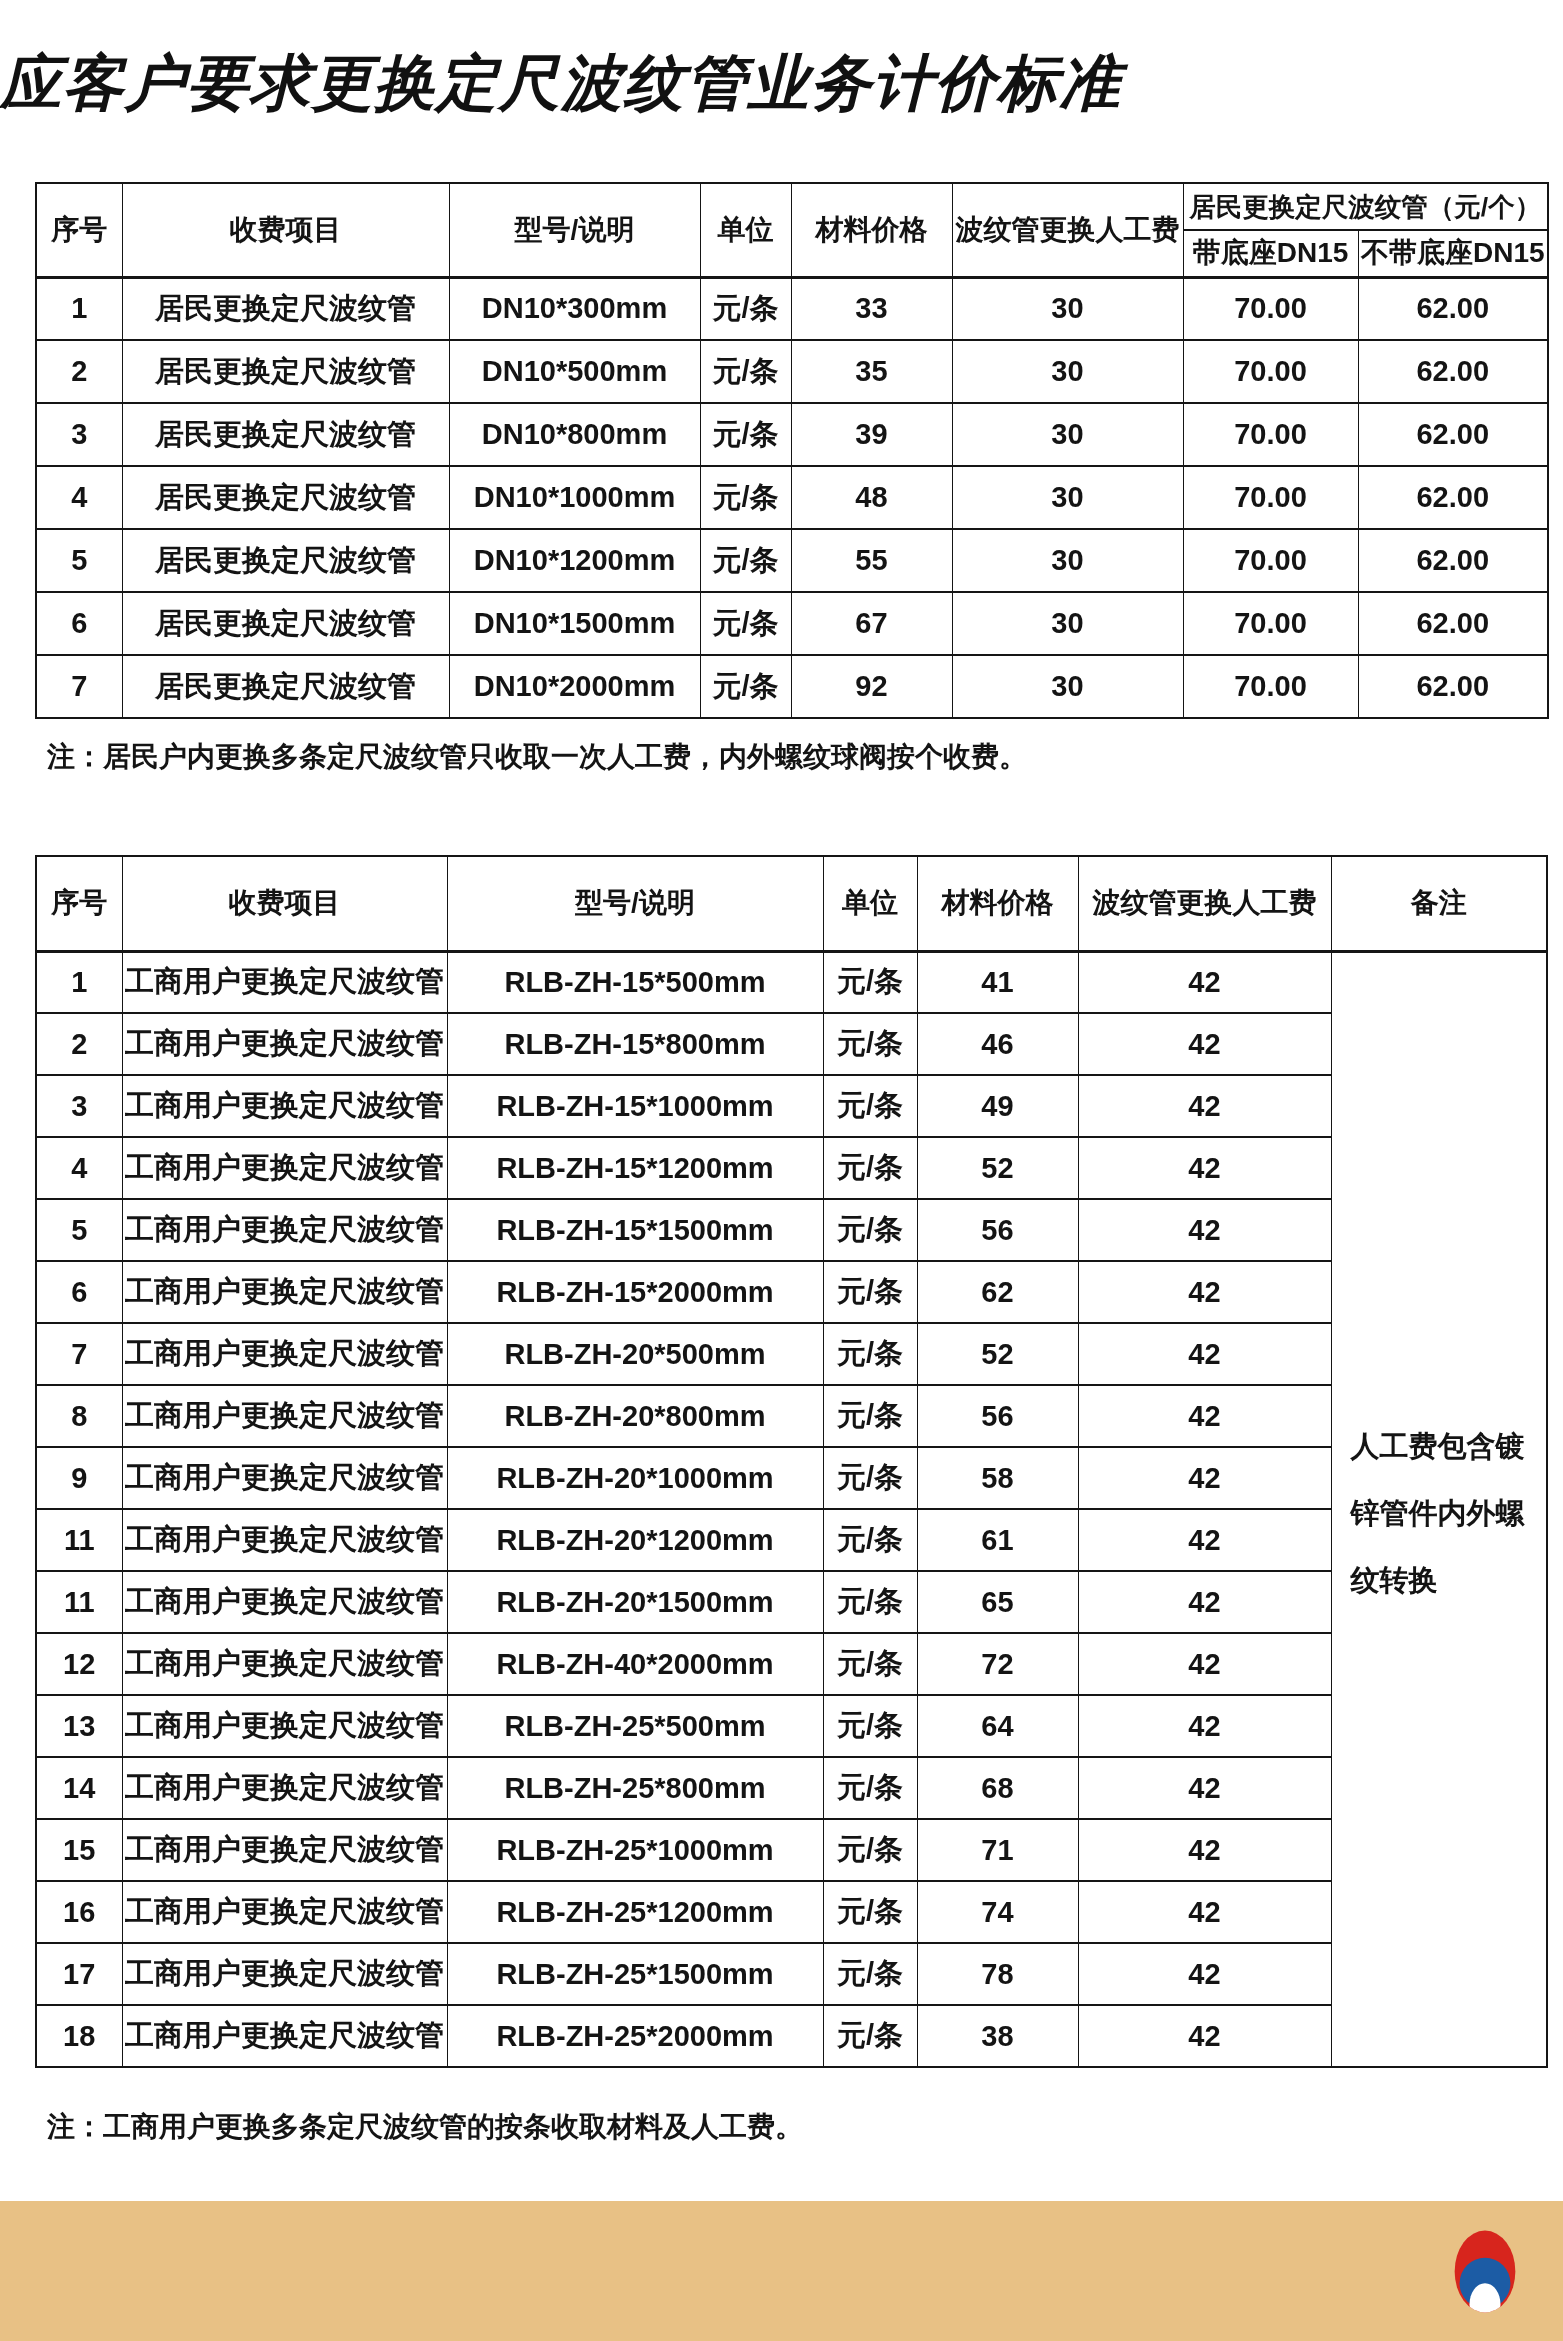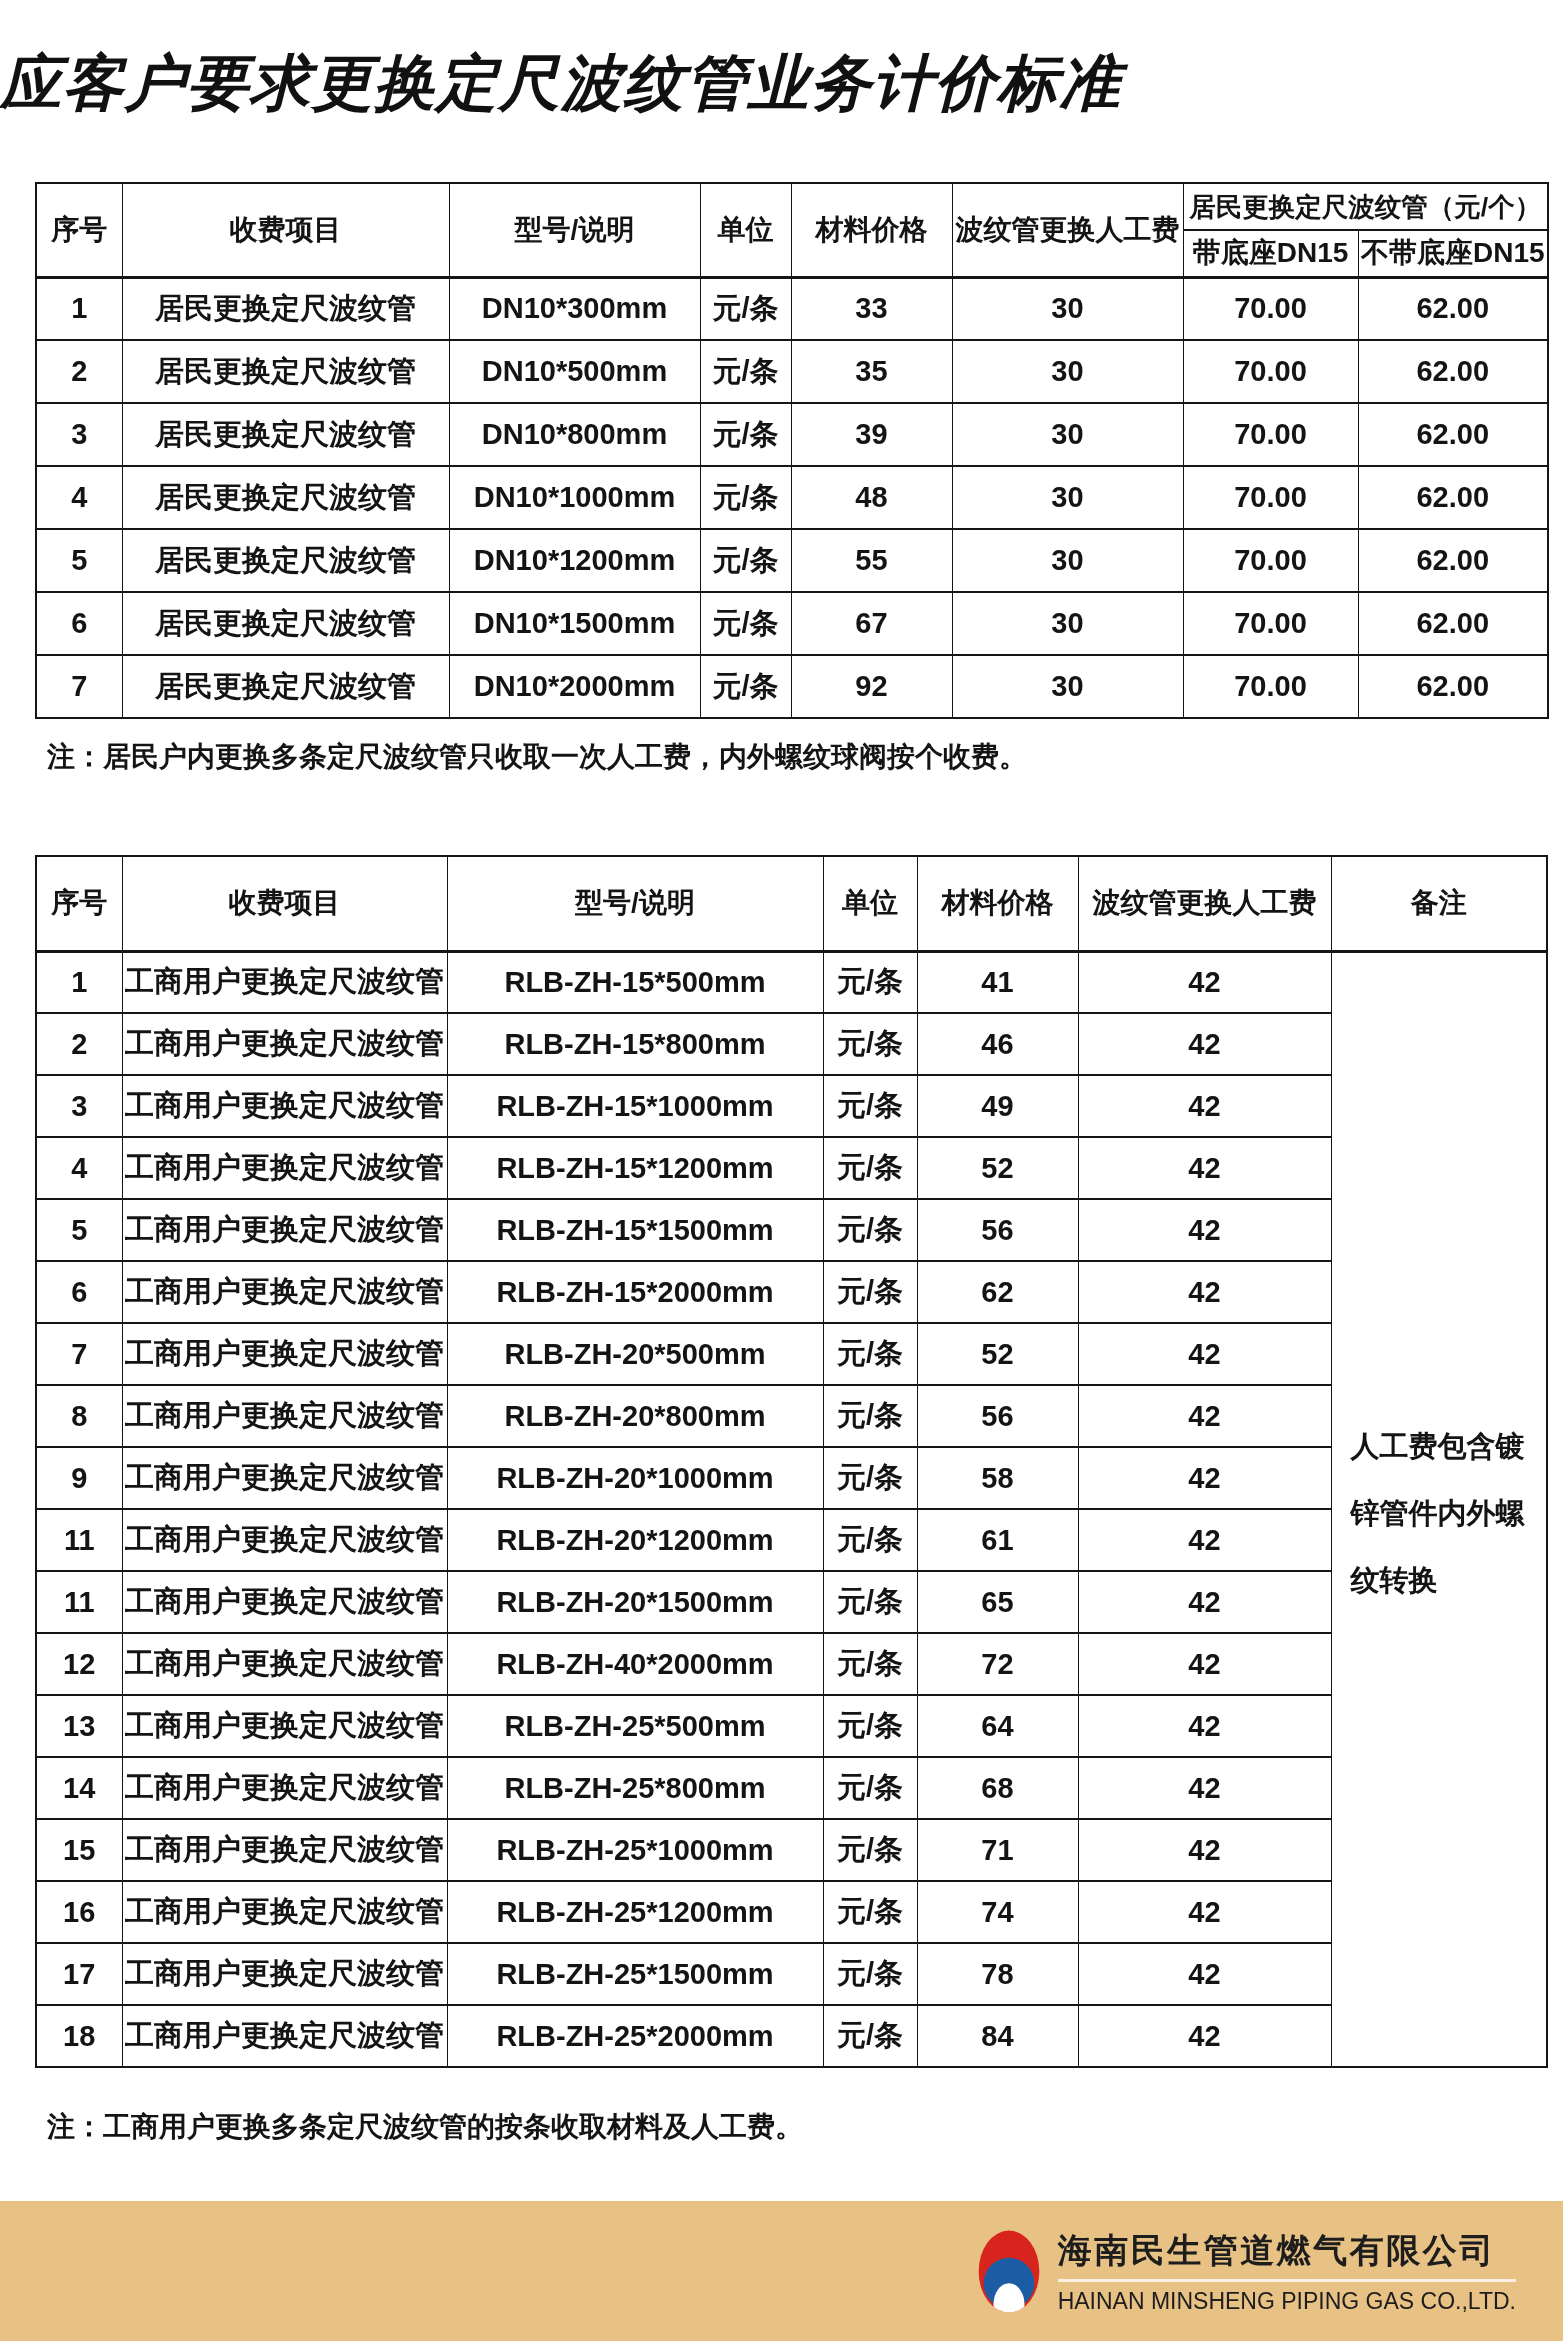--- a/index.html
+++ b/index.html
@@ -323,21 +323,21 @@
         <td>RLB-ZH-25*1500mm</td>
         <td>元/条</td>
         <td>78</td>
         <td>42</td>
       </tr>
       <tr>
         <td>18</td>
         <td>工商用户更换定尺波纹管</td>
         <td>RLB-ZH-25*2000mm</td>
         <td>元/条</td>
-        <td>84</td>
+        <td>38</td>
         <td>42</td>
       </tr>
     </tbody>
   </table>
 
   <p class="note note2">注：工商用户更换多条定尺波纹管的按条收取材料及人工费。</p>
 </main>
 
 <footer>
   <div class="brand">
@@ -346,20 +346,15 @@
         <clipPath id="logoClip">
             <ellipse cx="50" cy="67" rx="49" ry="66"></ellipse>
           </clipPath>
       </defs>
       <ellipse cx="50" cy="67" rx="49" ry="66" fill="#d7251d"></ellipse>
       <g clip-path="url(#logoClip)">
         <circle cx="50" cy="86" r="41" fill="#1c5ca5"></circle>
         <ellipse cx="50" cy="120" rx="25" ry="34" fill="#ffffff"></ellipse>
       </g>
     </svg>
-    <div class="brand-text">
-      <div class="brand-cn">海南民生管道燃气有限公司</div>
-      <div class="brand-divider"></div>
-      <div class="brand-en">HAINAN MINSHENG PIPING GAS CO.,LTD.</div>
-    </div>
   </div>
 </footer>
 
 
 </body></html>

